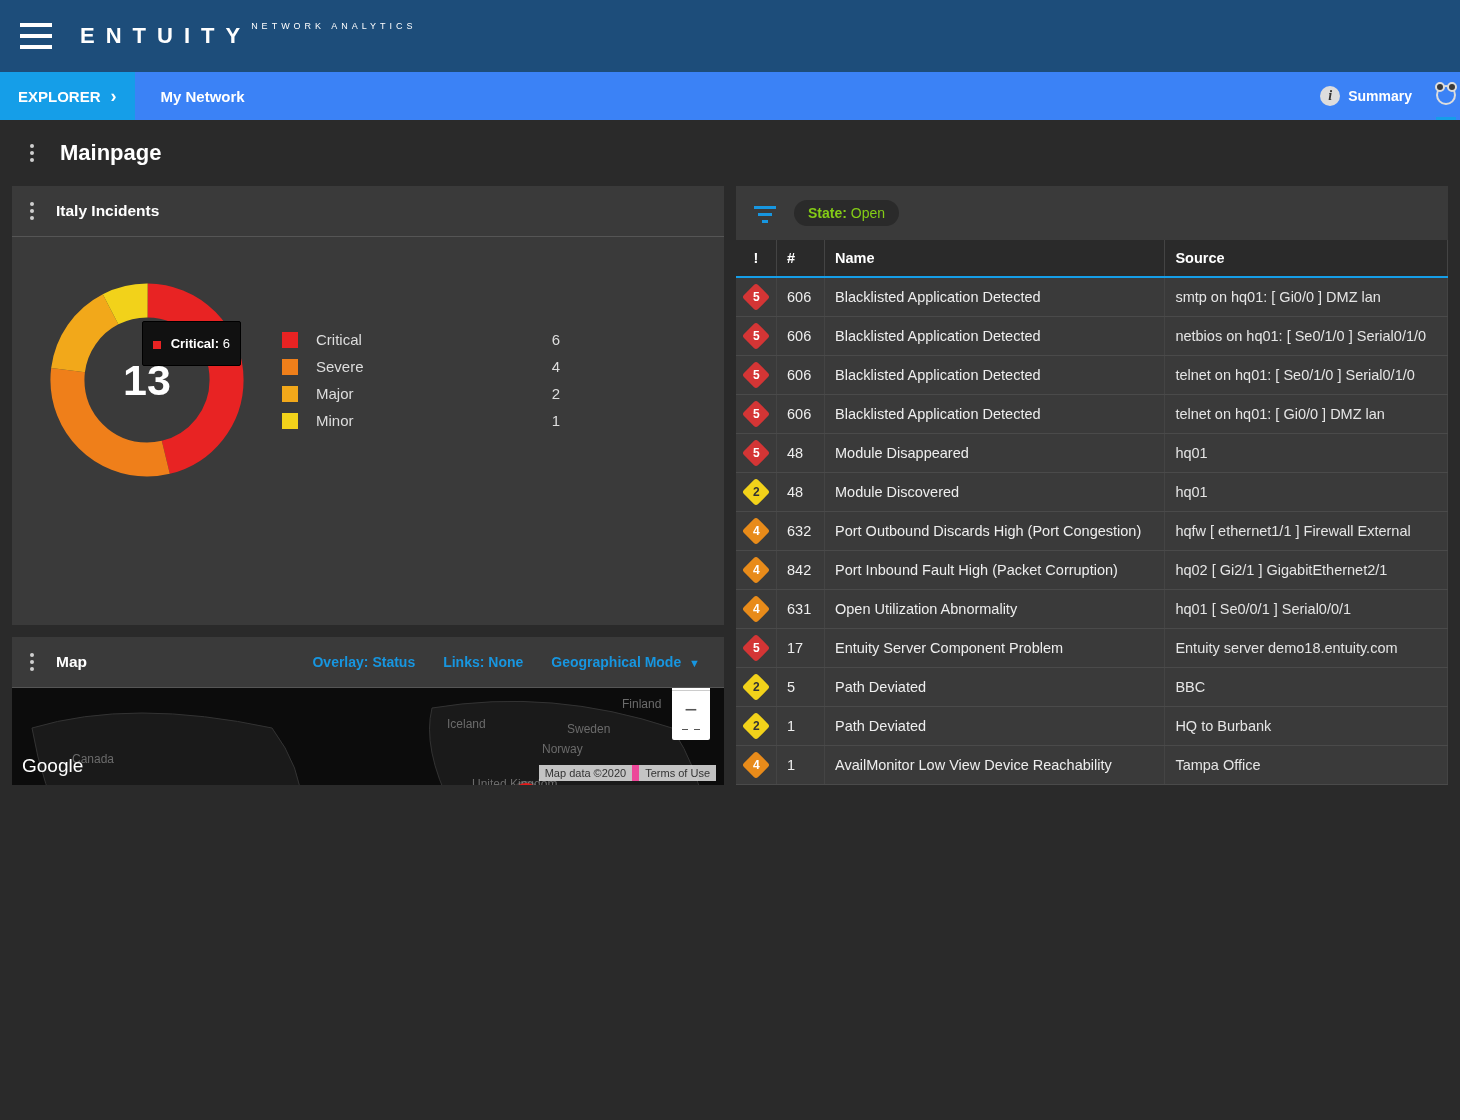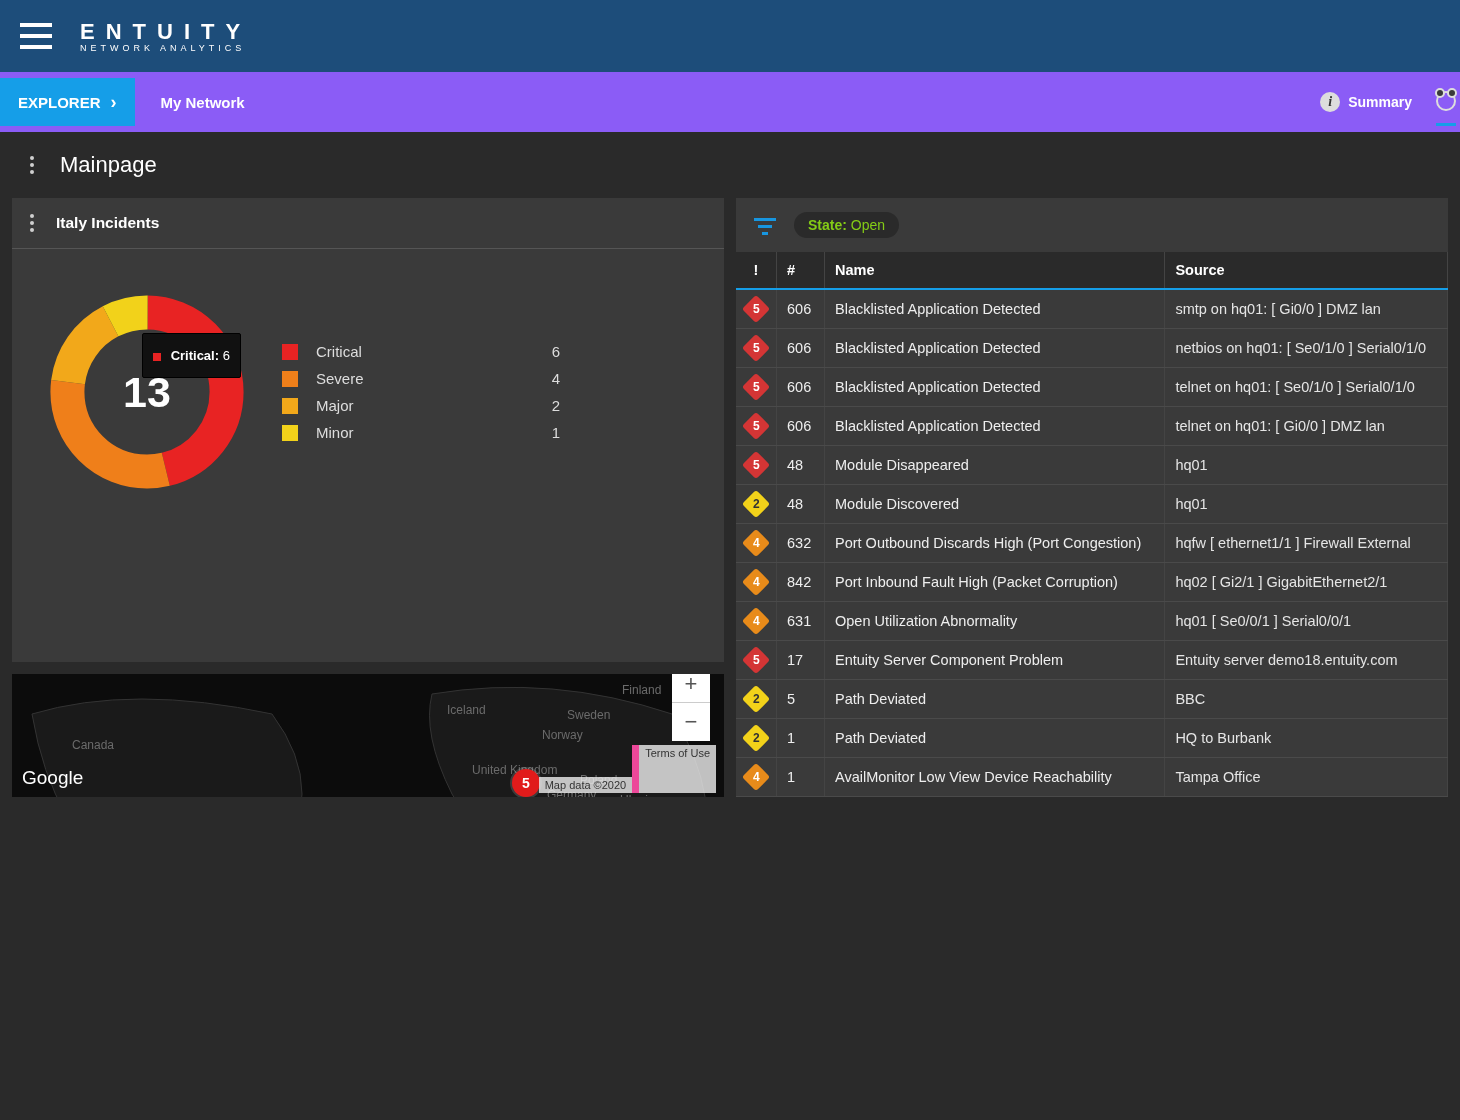--- a/index.html
+++ b/index.html
@@ -1,41 +1,41 @@
 <!DOCTYPE html>
 <html><head>
 <meta charset="utf-8">
 <style>
   * { box-sizing: border-box; margin: 0; padding: 0; }
   html, body { width: 1460px; height: 1120px; background: #2a2a2a; color: #e0e0e0; font-family: Arial, Helvetica, sans-serif; font-size: 14px; overflow: hidden; }
   
   .topbar { background: #1d4d7a; height: 72px; display: flex; align-items: center; padding: 0 20px; }
   .hamburger { width: 32px; height: 26px; display: flex; flex-direction: column; justify-content: space-between; margin-right: 28px; cursor: pointer; }
   .hamburger span { display: block; height: 4px; background: #fff; width: 100%; }
-  .brand { display: flex; flex-direction: column; color: #fff; }
+  .brand { display: flex; flex-direction: row; color: #fff; }
   .brand-main { font-size: 22px; letter-spacing: 11px; font-weight: 600; }
   .brand-sub  { font-size: 9px; letter-spacing: 4px; margin-top: -2px; }
   
-  .navbar { background: #8b5cf6; height: 60px; display: flex; align-items: center; }
+  .navbar { background: #3b82f6; height: 48px; display: flex; align-items: center; }
   .explorer-btn { background: #159ee8; color: #fff; height: 48px; display: flex; align-items: center; padding: 0 18px; font-weight: 700; gap: 10px; cursor: pointer; font-size: 15px; }
   .chevron-right { font-size: 18px; font-weight: bold; }
   .breadcrumb { color: #fff; font-weight: 700; padding-left: 26px; font-size: 15px; }
   .nav-right { margin-left: auto; display: flex; align-items: center; gap: 24px; padding-right: 4px; }
   .nav-item { display: flex; align-items: center; gap: 8px; color: #fff; font-weight: 700; cursor: pointer; height: 48px; }
   .nav-item.active { border-bottom: 3px solid #159ee8; }
   .info-circle { width: 20px; height: 20px; border-radius: 50%; background: #ddd; color: #333; display: flex; align-items: center; justify-content: center; font-family: serif; font-weight: bold; font-style: italic; font-size: 14px; }
   .clock-icon { width: 20px; height: 20px; border: 2px solid #ddd; border-radius: 50%; position: relative; }
   .clock-icon::before { content: ""; position: absolute; left: -3px; top: -5px; width: 6px; height: 6px; border: 2px solid #ddd; border-radius: 50%; background: #3a3a3a; }
   .clock-icon::after { content: ""; position: absolute; right: -3px; top: -5px; width: 6px; height: 6px; border: 2px solid #ddd; border-radius: 50%; background: #3a3a3a; }
 
   
   .page-head { background: #2a2a2a; padding: 20px 16px 14px 26px; display: flex; align-items: center; gap: 22px; }
   .vmore { display: inline-flex; flex-direction: column; gap: 3px; cursor: pointer; padding: 4px; }
   .vmore i { width: 4px; height: 4px; background: #cfcfcf; border-radius: 50%; }
-  .page-title { color: #fff; font-size: 22px; font-weight: 400; }
+  .page-title { color: #fff; font-size: 22px; font-weight: 700; }
 
   
   .grid { display: grid; grid-template-columns: 724px 1fr; grid-template-rows: auto; gap: 0; padding: 0 6px 6px 6px; }
   .panel { background: #3a3a3a; margin: 6px; display: flex; flex-direction: column; min-height: 0; }
   .panel-head { display: flex; align-items: center; gap: 18px; padding: 12px 14px; border-bottom: 1px solid #555; }
   .panel-title { color: #fff; font-weight: 700; font-size: 15.5px; }
   .panel-head .spacer { flex: 1; }
   .map-opts { display: flex; gap: 28px; color: #1796e0; font-weight: 700; align-items: center; padding-right: 10px; }
   .map-opts .caret { color: #1796e0; font-size: 11px; margin-left: 4px; }
 
@@ -55,21 +55,21 @@
   .map-label, .country-label { fill: #6b6b6b; font-size: 12px; }
   .map-pin { position:absolute; width:28px; height:28px; border-radius:50%; display:flex; align-items:center; justify-content:center; color:#fff; font-weight:700; font-size:14px; box-shadow: 0 0 0 2px rgba(255,255,255,0.15); }
   .map-pin.red { background:#e11b1b; }
   .fullscreen-btn { position:absolute; top:14px; right:14px; width:38px; height:38px; background:#fff; border-radius:2px; display:flex; align-items:center; justify-content:center; cursor:pointer; }
   .zoom-ctrl { position:absolute; bottom:56px; right:14px; width:38px; background:#fff; border-radius:2px; display:flex; flex-direction:column; }
   .zoom-ctrl button { height:38px; background:#fff; border:none; border-bottom:1px solid #ccc; font-size:22px; color:#555; cursor:pointer; }
   .zoom-ctrl button:last-child { border-bottom:none; }
   .google-logo { position:absolute; left:10px; bottom:8px; color:#fff; font-family: Arial; font-size:19px; font-weight:400; }
   .map-credits { position:absolute; right:8px; bottom:4px; display:flex; gap:0; }
   .map-credits span { background:#efefefcc; color:#333; font-size:11px; padding:2px 6px; border-left:7px solid #ec4899; }
-  .map-credits span:first-child { border-left:none;margin-top:32px; }
+  .map-credits span:first-child { border-left:none; }
 
   
   .panel-list { grid-row: span 2; }
   .filter-row { display:flex; align-items:center; gap:18px; padding:14px 18px; }
   .filter-icon { color:#1796e0; font-size:18px; position:relative; display:inline-block; width:22px; height:18px; }
   .filter-icon::before { content:""; position:absolute; top:2px; left:0; width:22px; height:3px; background:#1796e0; }
   .filter-icon::after  { content:""; position:absolute; top:9px; left:4px; width:14px; height:3px; background:#1796e0; }
   .filter-icon i { position:absolute; top:16px; left:8px; width:6px; height:3px; background:#1796e0; }
   .state-chip { background:#2a2a2a; border-radius:14px; padding:5px 14px; color:#84cc16; font-size:14px; }
   .state-chip b { font-weight:700; }
@@ -300,20 +300,37 @@
               </span></td>
             <td class="num">1</td>
             <td class="name">AvailMonitor Low View Device Reachability</td>
             <td class="link"><a href="#">Tampa Office</a></td>
           </tr>
         </tbody>
     </table>
   </div>
 
   <div class="panel panel-map">
+    <div class="panel-head">
+      <span class="vmore">
+          <i></i>
+          <i></i>
+          <i></i>
+        </span>
+      <span class="panel-title">Map</span>
+      <span class="spacer"></span>
+      <div class="map-opts">
+        <span>Overlay: Status</span>
+        <span>Links: None</span>
+        <span>
+          <span>Geographical Mode</span>
+          <span class="caret">▼</span>
+        </span>
+      </div>
+    </div>
     <div class="map-body">
       <svg class="map-svg" viewBox="0 0 712 460" preserveAspectRatio="none">
 
         <rect x="0" y="0" width="712" height="460" fill="#0c0c0c"></rect>
         <path d="M20,40 Q120,10 260,40 Q320,120 260,200 Q180,240 120,210 Q40,160 20,40 Z" fill="#1a1a1a" stroke="#333"></path>
         <path d="M160,230 Q260,230 330,300 Q340,400 280,430 Q230,430 230,330 Q180,280 160,230 Z" fill="#1a1a1a" stroke="#333"></path>
         <path d="M420,20 Q540,0 660,40 Q712,120 690,220 Q620,200 560,180 Q470,180 440,120 Q410,60 420,20 Z" fill="#1a1a1a" stroke="#333"></path>
         <path d="M470,190 Q580,180 700,230 Q700,380 620,420 Q540,420 520,330 Q460,250 470,190 Z" fill="#1a1a1a" stroke="#333"></path>
         <g id="map-bg-labels">
             <text x="435" y="40" class="country-label">Iceland</text>

